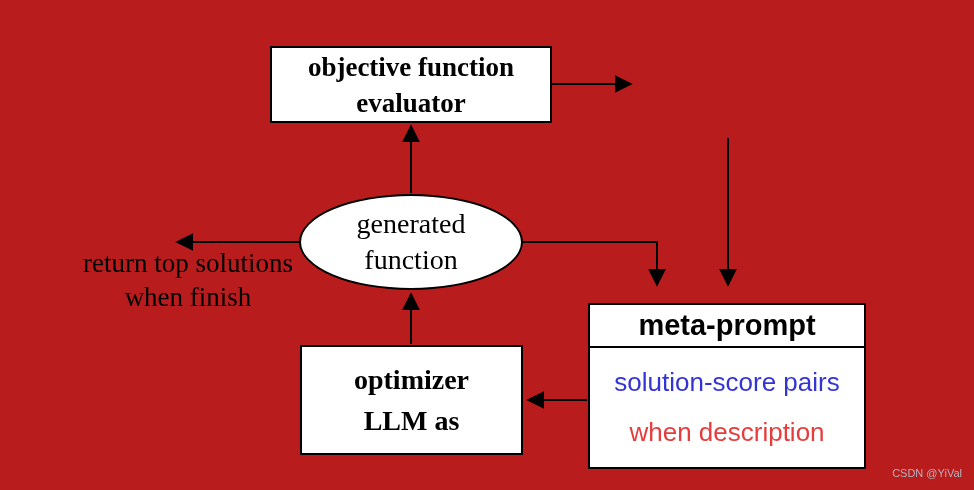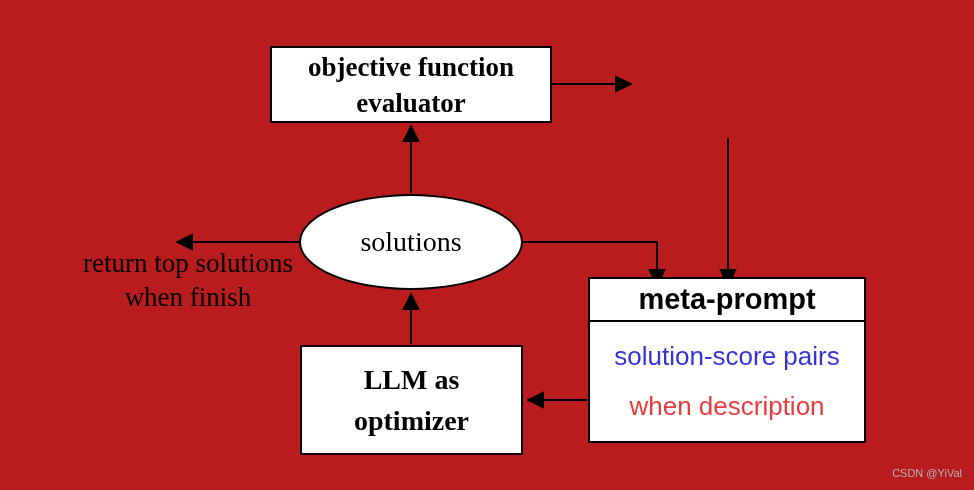--- a/index.html
+++ b/index.html
@@ -27,21 +27,21 @@
 
   .evaluator { left: 270px; top: 46px; width: 282px; height: 77px;
     font-weight: bold; font-size: 27px; line-height: 36px; }
   .scores { left: 634px; top: 30px; width: 191px; height: 108px;
     font-size: 28px; }
   .generated { left: 299px; top: 194px; width: 224px; height: 96px;
     font-size: 28px; line-height: 36px; }
   .llm { left: 300px; top: 345px; width: 223px; height: 110px;
     font-weight: bold; font-size: 28px; line-height: 41px; }
 
-  .meta { left: 588px; top: 277px; width: 278px; height: 166px;
+  .meta { left: 588px; top: 303px; width: 278px; height: 166px;
     border: 2px solid #000; justify-content: flex-start;
     font-family: "Liberation Sans", sans-serif; }
   .meta-header { width: 100%; height: 41px; border-bottom: 2px solid #000;
     display: flex; align-items: center; justify-content: center;
     font-weight: bold; font-size: 29px; color: #000; }
   .meta-body { flex: 1; width: 100%; display: flex; flex-direction: column;
     justify-content: space-evenly; align-items: center; font-size: 26px; }
   .item-blue { color: #3434d6; }
   .item-red  { color: #e63c3c; }
 
@@ -72,26 +72,27 @@
     <line x1="301" y1="242" x2="178" y2="242" marker-end="url(#arrow)"></line>
   </svg>
 
   <div class="node rect evaluator">
     <span>objective function</span>
     <span>evaluator</span>
   </div>
 
 
   <div class="node ellipse generated">
-    <span>solutions</span>
+    <span>generated</span>
+    <span>function</span>
   </div>
 
   <div class="node rect llm">
+    <span>optimizer</span>
     <span>LLM as</span>
-    <span>optimizer</span>
   </div>
 
   <div class="node meta">
     <div class="meta-header">meta-prompt</div>
     <div class="meta-body">
       <span class="item-blue">solution-score pairs</span>
       <span class="item-red">when description</span>
     </div>
   </div>
 

